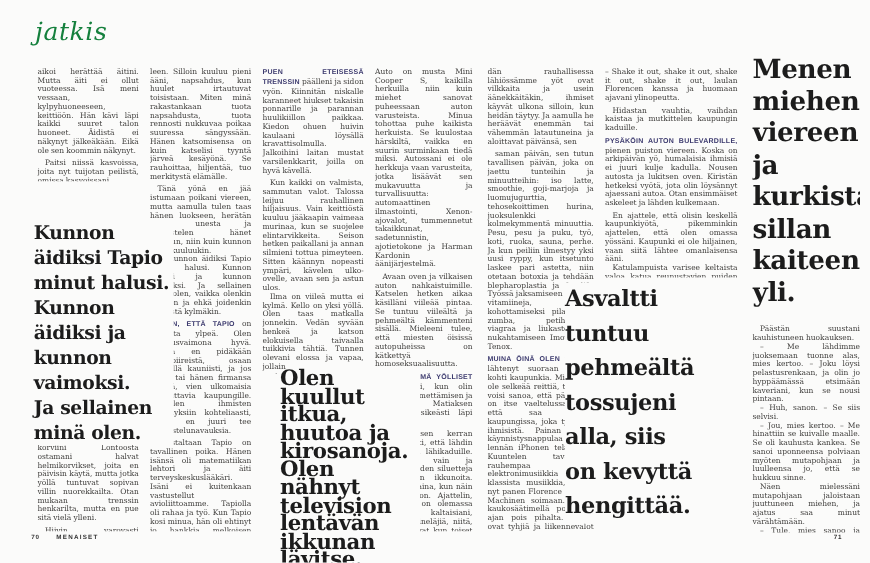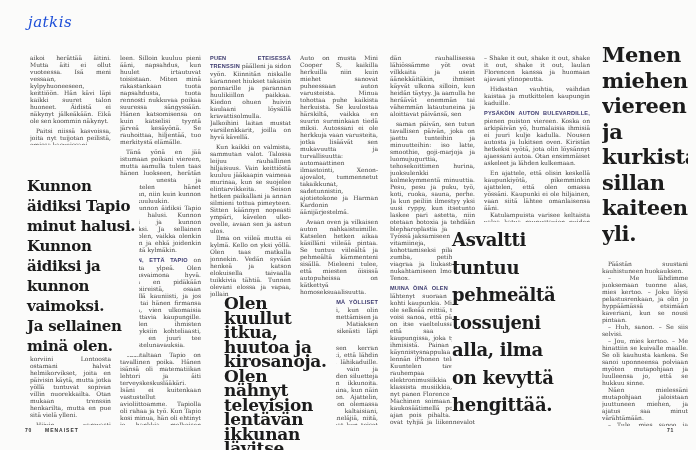--- a/index.html
+++ b/index.html
@@ -1,19 +1,19 @@
 <!DOCTYPE html>
 <html><head>
 <meta charset="utf-8">
 <style>
   html,body{margin:0;padding:0;}
   body{width:696px;height:450px;position:relative;background:#fbfbfa;overflow:hidden;
        font-family:"DejaVu Serif", serif;}
-  .page-header{position:absolute;left:28px;top:13px;font-style:italic;font-size:15px;
-       color:#1d4ed8;letter-spacing:.5px;}
+  .page-header{position:absolute;left:28px;top:13px;font-style:italic;font-size:20px;
+       color:#15803d;letter-spacing:.5px;}
   .col{position:absolute;top:54px;height:371px;overflow:hidden;text-align:justify;
        font-size:6px;line-height:7px;color:#403f3d;word-spacing:-0.2px;}
   .seg{overflow:hidden;}
   .col p{margin:0 0 3px 0;}
   .col p.indent{text-indent:6px;margin:0;}
   .lead{font-family:"Liberation Sans", sans-serif;font-weight:bold;font-size:5.6px;
        letter-spacing:.2px;color:#3c3a6e;}
   .pullquote{font-family:"DejaVu Serif", serif;font-weight:bold;color:#1c1c1c;
        white-space:pre-line;letter-spacing:-0.3px;background:#fbfbfa;}
   .pq-abs{position:absolute;}
@@ -128,19 +128,19 @@
 kirosanoja.
 Olen nähnyt
 television
 lentävän
 ikkunan
 lävitse.</div>
 <div class="pullquote pq-abs" id="pq3">Asvaltti
 tuntuu
 pehmeältä
 tossujeni
-alla, ilma
+alla, siis
 on kevyttä
 hengittää.</div>
 
 <div class="footer" id="page-no-left">70</div>
 <div class="footer" id="magazine-name">MENAISET</div>
 <div class="footer" id="page-no-right">71</div>
 
 </body></html>

